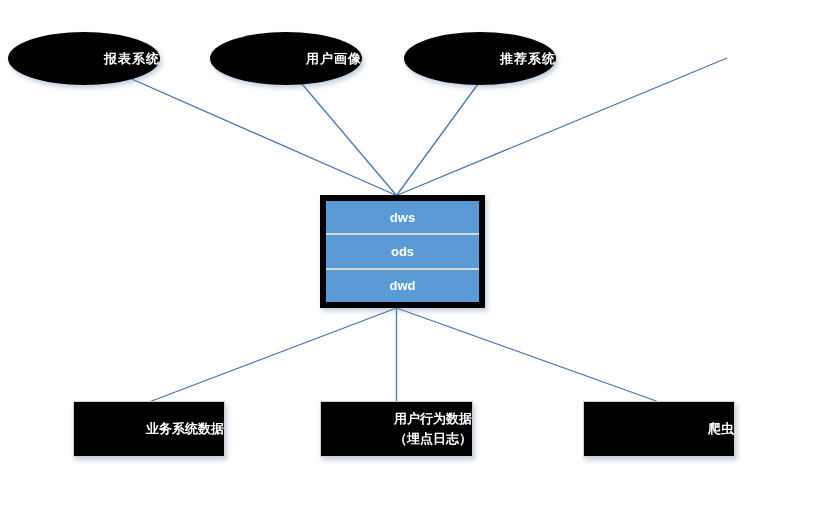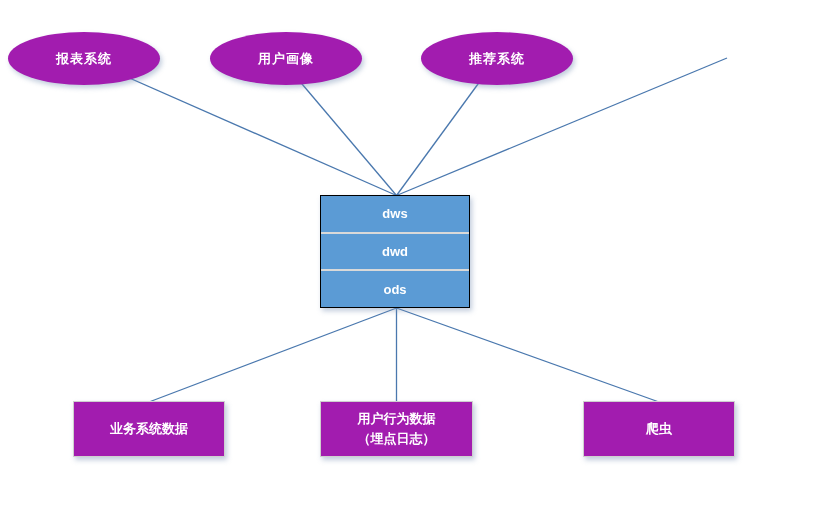--- a/index.html
+++ b/index.html
@@ -17,47 +17,47 @@
   }
   .connectors {
     position: absolute;
     left: 0; top: 0;
     width: 814px; height: 517px;
     z-index: 0;
   }
   .node {
     position: absolute;
     z-index: 1;
-    background: #a21caf;
+    background: #000000;
     color: #ffffff;
     display: flex;
     flex-direction: column;
-    align-items: center;
+    align-items: flex-end;
     justify-content: center;
     font-size: 13px;
     font-weight: bold;
     text-align: center;
     box-shadow: 2px 3px 5px rgba(120, 145, 180, 0.45);
   }
   .ellipse {
     width: 152px;
     height: 53px;
     border-radius: 50%;
     letter-spacing: 1px;
   }
   .stack {
     position: absolute;
     z-index: 1;
     left: 320px;
     top: 195px;
-    width: 150px;
+    width: 165px;
     height: 113px;
     display: flex;
     flex-direction: column;
-    border: 1px solid #000000;
+    border: 6px solid #000000;
     box-sizing: border-box;
     box-shadow: 2px 3px 5px rgba(120, 145, 180, 0.45);
     background: #D9D9D9;
   }
   .layer {
     flex: 1;
     background: #5B9BD5;
     color: #ffffff;
     display: flex;
     align-items: center;
@@ -91,33 +91,33 @@
     <line x1="396.5" y1="308" x2="396.5" y2="402" stroke-width="1.3" stroke="#4A78AE"></line>
     <line x1="396.5" y1="308" x2="659" y2="402" stroke-width="1.3" stroke="#4A78AE"></line>
   </svg>
 
   <div class="node ellipse" style="left:8px; top:32px;">
     <span>报表系统</span>
   </div>
   <div class="node ellipse" style="left:210px; top:32px;">
     <span>用户画像</span>
   </div>
-  <div class="node ellipse" style="left:421px; top:32px;">
+  <div class="node ellipse" style="left:404px; top:32px;">
     <span>推荐系统</span>
   </div>
 
   <div class="stack">
     <div class="layer">
       <span>dws</span>
     </div>
     <div class="layer">
-      <span>dwd</span>
+      <span>ods</span>
     </div>
     <div class="layer">
-      <span>ods</span>
+      <span>dwd</span>
     </div>
   </div>
 
   <div class="node rect" style="left:73px; top:401px;">
     <span>业务系统数据</span>
   </div>
   <div class="node rect" style="left:583px; top:401px;">
     <span>爬虫</span>
   </div>
   <div class="node rect mid" style="left:320px; top:401px;">

